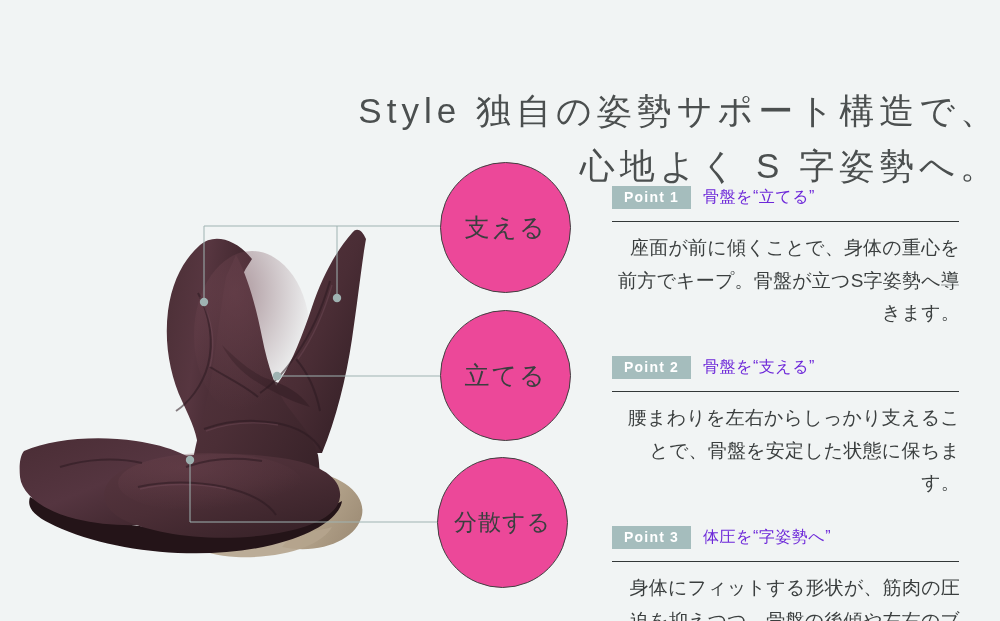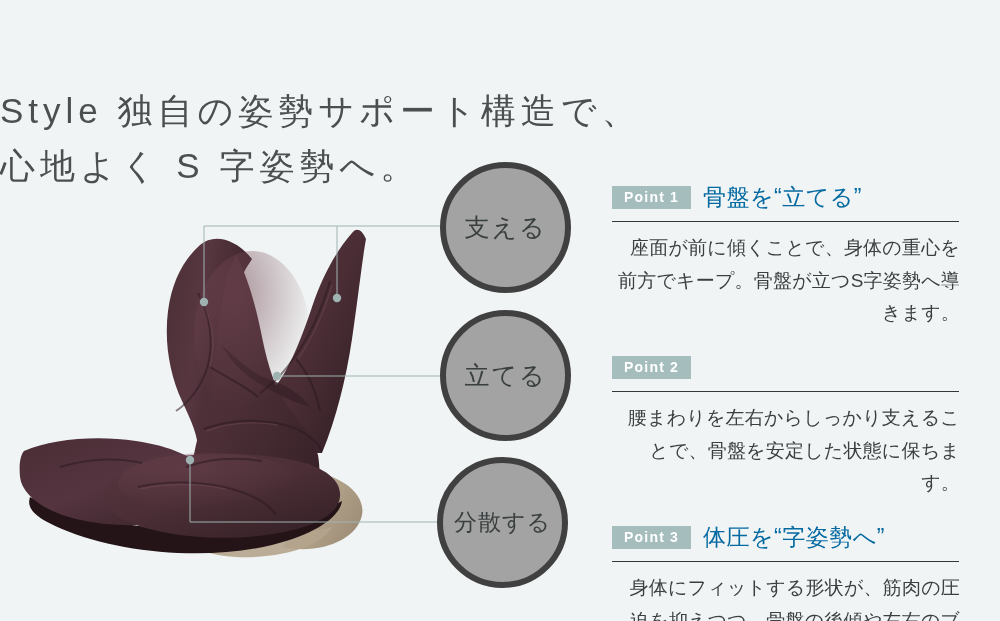--- a/index.html
+++ b/index.html
@@ -16,21 +16,21 @@
     position:relative;
     width:1000px; height:621px;
     background:#f1f4f4;
   }
 
   
   .headline {
     position:absolute;
     left:0; top:30px;
     width:1000px;
-    text-align:left;
+    text-align:right;
     color:#4b4f4f;
     font-size:35px;
     font-weight:300;
     letter-spacing:5px;
     line-height:1.55;
     white-space:pre-line;
   }
   .headline .l2 { display:block; }
 
   
@@ -47,23 +47,23 @@
     left:0; top:150px;
     width:620px; height:420px;
     pointer-events:none;
   }
   #connectors svg { display:block; width:620px; height:420px; }
 
   
   .circle {
     position:absolute;
     width:131px; height:131px;
-    border:6px solid #404040;
+    border:1px solid #404040;
     border-radius:50%;
-    background:#a3a3a3;
+    background:#ec4899;
     display:flex;
     align-items:center;
     justify-content:center;
   }
   .circle-label {
     color:#3a3f3f;
     font-size:25px;
     font-weight:400;
     letter-spacing:2px;
     white-space:nowrap;
@@ -91,22 +91,22 @@
     background:#a5bdbd;
     color:#ffffff;
     font-size:14px;
     font-weight:700;
     letter-spacing:1.2px;
     padding:4px 12px 5px;
     line-height:1;
     white-space:nowrap;
   }
   .point-title {
-    color:#0369a1;
-    font-size:23px;
+    color:#6d28d9;
+    font-size:16px;
     font-weight:400;
     letter-spacing:0.5px;
     white-space:nowrap;
   }
   .rule {
     height:0;
     border-top:1.5px solid #333838;
     margin:9px 0 10px;
     width:347px;
   }
@@ -269,20 +269,21 @@
         <span class="badge">Point 1</span>
         <span class="point-title">骨盤を“立てる”</span>
       </div>
       <div class="rule"></div>
       <p class="point-body">座面が前に傾くことで、身体の重心を前方でキープ。骨盤が立つS字姿勢へ導きます。</p>
     </div>
 
     <div class="point-block">
       <div class="point-head">
         <span class="badge">Point 2</span>
+        <span class="point-title">骨盤を“支える”</span>
       </div>
       <div class="rule"></div>
       <p class="point-body">腰まわりを左右からしっかり支えることで、骨盤を安定した状態に保ちます。</p>
     </div>
 
     <div class="point-block">
       <div class="point-head">
         <span class="badge">Point 3</span>
         <span class="point-title">体圧を“字姿勢へ”</span>
       </div>

